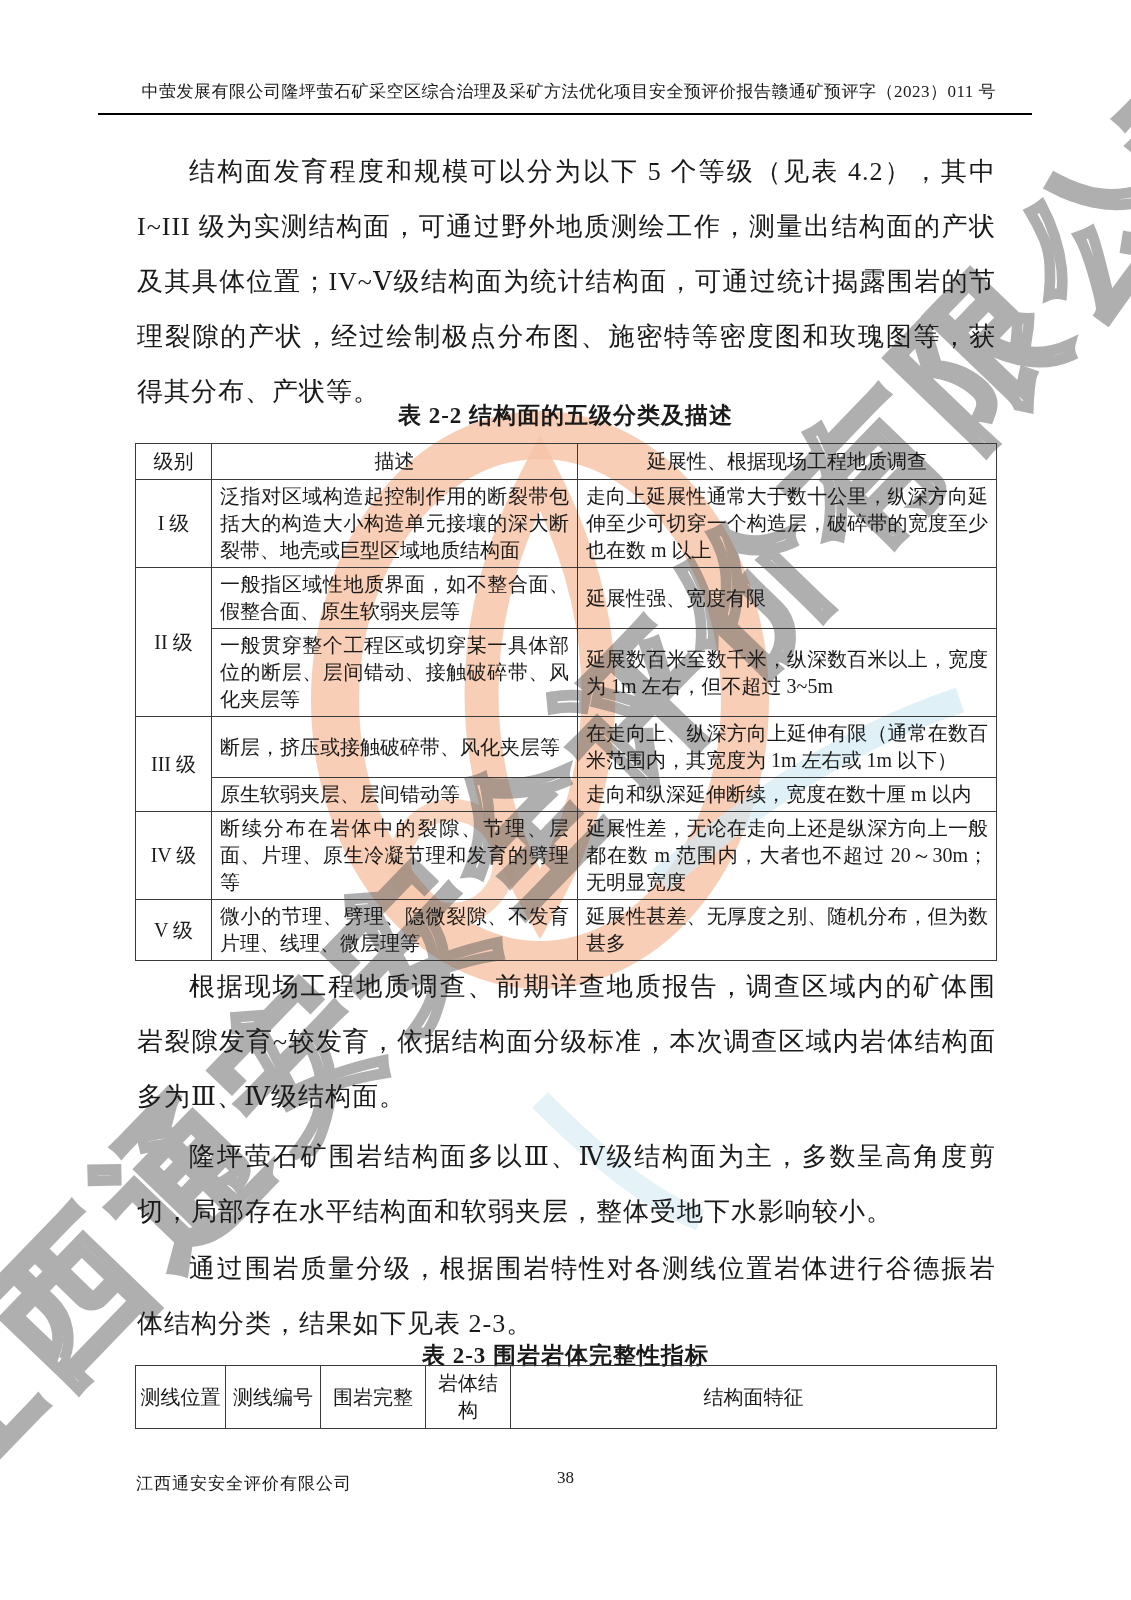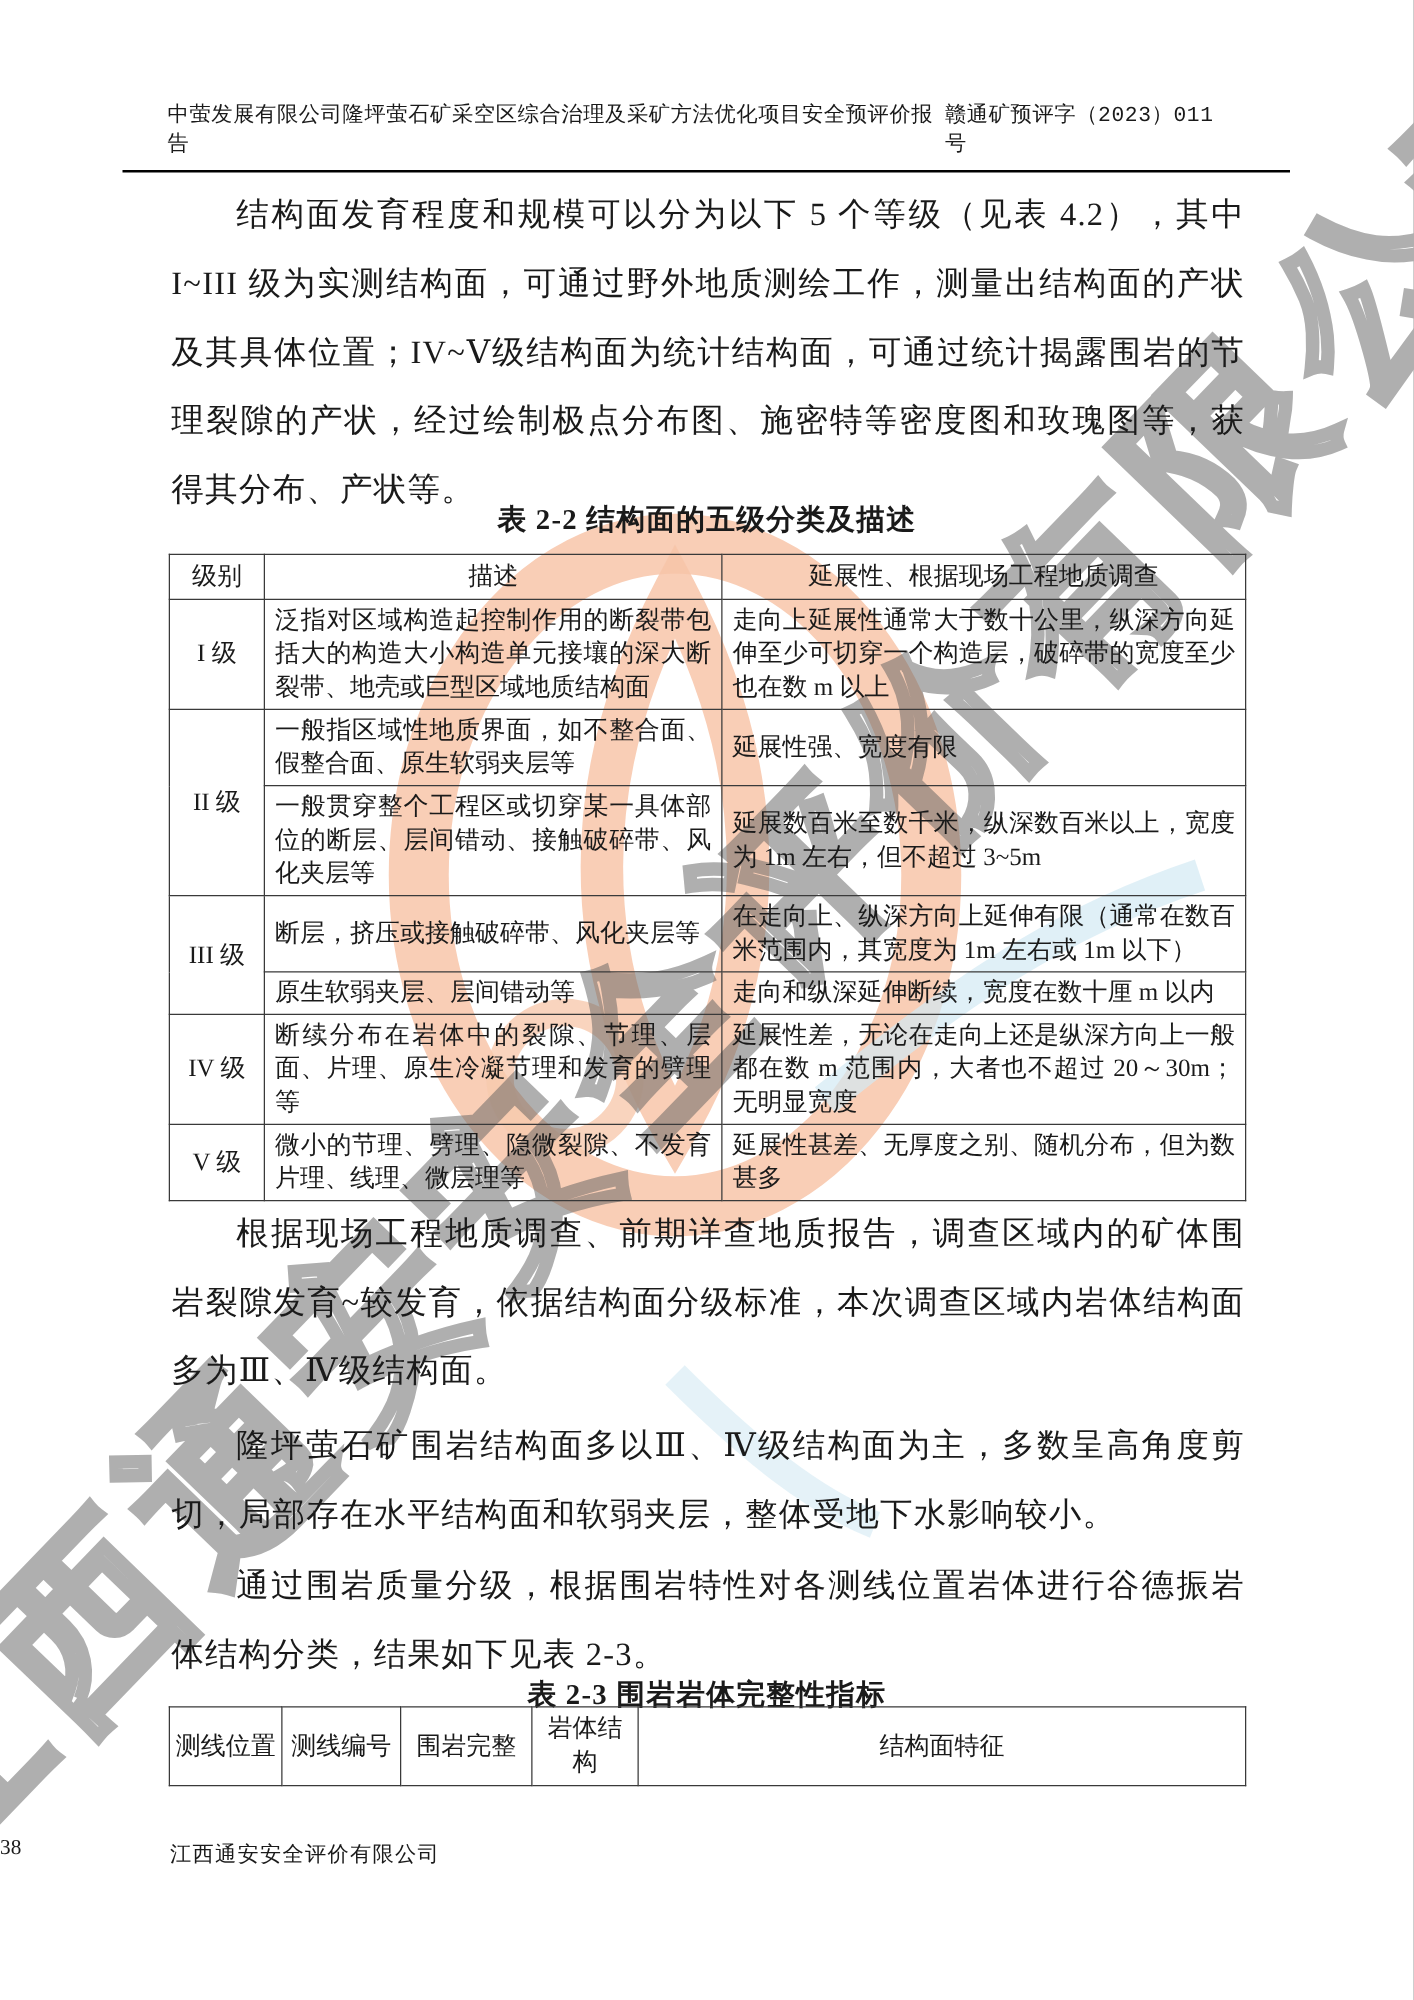--- a/index.html
+++ b/index.html
@@ -32,21 +32,20 @@
     white-space:nowrap;
   }
   
   .content{position:relative;z-index:2;}
   .header{
     position:absolute;left:98px;right:99px;top:80px;
     display:flex;justify-content:flex-end;align-items:flex-end;
     font-size:17px;letter-spacing:0.5px;
     padding:0 36px 10px 36px;
     border-bottom:2px solid #000;
-    font-family:Liberation Mono, monospace;
   }
   .body-text{position:absolute;left:136px;width:859px;}
   .para{
     font-size:26px;line-height:55px;letter-spacing:1px;
     text-align:justify;text-indent:2em;margin:1px;
   }
   #p1{top:143px;}
   #p2{top:958px;}
   #p3{top:1128px;}
   #p4{top:1240px;}
@@ -69,21 +68,21 @@
   }
   .doc-table th{text-align:center;padding:4px 4px;}
   .doc-table td.lvl{text-align:center;}
   #t2 th{height:42px;font-size:20px;}
   .footer-company{
     position:absolute;left:136px;top:1472px;
     font-size:17px;letter-spacing:1px;
   }
   .footer-page{
     position:absolute;left:0;width:1131px;top:1468px;
-    font-size:17px;
+    text-align:center;font-size:17px;
   }
 </style>
 </head>
 <body>
 
 <div class="page">
 
   <div class="wm-layer">
     <svg class="wm-logo" width="1131" height="1600" viewBox="0 0 1131 1600">
       <g opacity="0.50">

